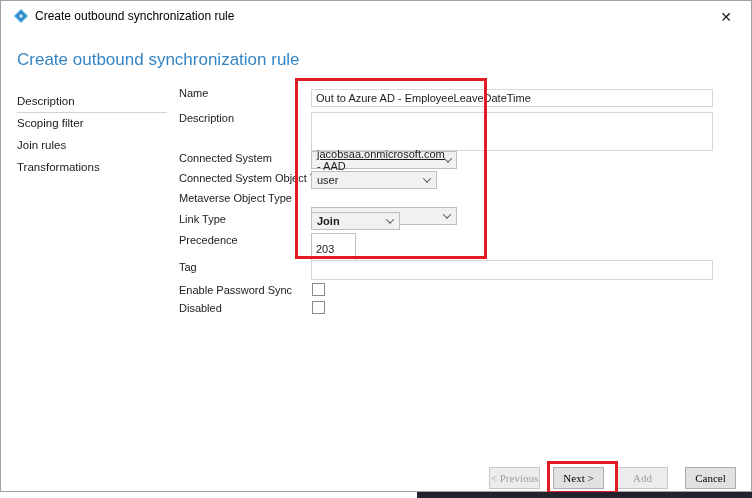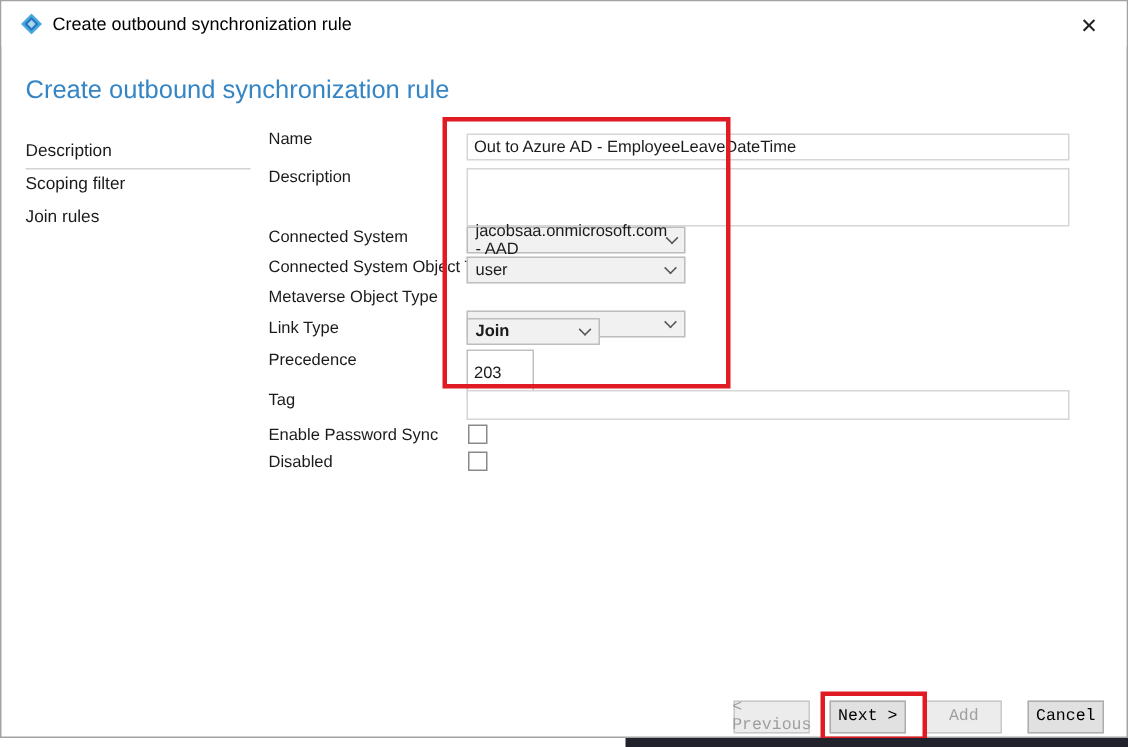--- a/index.html
+++ b/index.html
@@ -32,21 +32,21 @@
   .sel { position:absolute; left:310px; height:18px; border:1px solid #bdbdbd; background:#f1f1f1; display:flex; align-items:center; justify-content:space-between; padding:0 6px 0 5px; font-size:11px; color:#1b1b1b; cursor:default; }
   .chev { width:6px; height:6px; border-right:1.5px solid #555; border-bottom:1.5px solid #555; transform:rotate(45deg) translate(-1px,-1px); flex:0 0 auto; }
   .cbox { position:absolute; left:311px; width:13px; height:13px; border:1px solid #8a8a8a; background:#fff; cursor:default; }
 
   
   .hl { position:absolute; border:3px solid #e01b24; pointer-events:none; }
   .hl-form { left:294px; top:77px; width:192px; height:181px; }
   .hl-next { left:546px; top:460px; width:71px; height:33px; }
 
   
-  .btn { position:absolute; top:466px; width:51px; height:22px; font-family:Liberation Mono, monospace; font-size:11px; display:flex; align-items:center; justify-content:center; background:#e1e1e1; border:1px solid #adadad; color:#000; cursor:default; }
+  .btn { position:absolute; top:466px; width:51px; height:22px; font-family:Liberation Serif, serif; font-size:11px; display:flex; align-items:center; justify-content:center; background:#e1e1e1; border:1px solid #adadad; color:#000; cursor:default; }
   .btn.disabled { background:#ececec; border-color:#c8c8c8; color:#9f9f9f; }
   .btn-prev { left:488px; } .btn-next { left:552px; } .btn-add { left:616px; } .btn-cancel { left:684px; }
 </style>
 </head>
 <body>
 
 <div class="canvas">
   <div class="window">
 
     <div class="titlebar">
@@ -60,41 +60,42 @@
         <span>✕</span>
       </div>
     </div>
 
     <div class="heading">Create outbound synchronization rule</div>
 
     <ul class="sidebar">
       <li class="selected">Description</li>
       <li>Scoping filter</li>
       <li>Join rules</li>
+      <li>Transformations</li>
     </ul>
 
     <div class="flabel" style="top:86px">Name</div>
     <div class="flabel" style="top:111px">Description</div>
     <div class="flabel" style="top:151px">Connected System</div>
     <div class="flabel" style="top:171px">Connected System Object Type</div>
     <div class="flabel" style="top:191px">Metaverse Object Type</div>
     <div class="flabel" style="top:212px">Link Type</div>
     <div class="flabel" style="top:233px">Precedence</div>
     <div class="flabel" style="top:260px">Tag</div>
     <div class="flabel" style="top:283px">Enable Password Sync</div>
     <div class="flabel" style="top:301px">Disabled</div>
 
     <input class="tinput" style="top: 88px; width: 402px;" value="Out to Azure AD - EmployeeLeaveDateTime">
     <textarea class="tarea" style="top: 111px; width: 402px; height: 39px;"></textarea>
 
-    <div class="sel" style="top:150px; width:146px;">
+    <div class="sel" style="top:150px; width:146px;text-decoration:underline;">
       <span>jacobsaa.onmicrosoft.com - AAD</span>
       <span class="chev"></span>
     </div>
-    <div class="sel" style="top:170px; width:146px;justify-content:space-between;">
+    <div class="sel" style="top:170px; width:126px;justify-content:space-between;">
       <span>user</span>
       <span class="chev"></span>
     </div>
     <div class="sel" style="top:190px; width:146px;margin-top:16px;">
       <span>person</span>
       <span class="chev"></span>
     </div>
     <div class="sel" style="top:211px; width:89px;font-weight:bold;">
       <span>Join</span>
       <span class="chev"></span>

